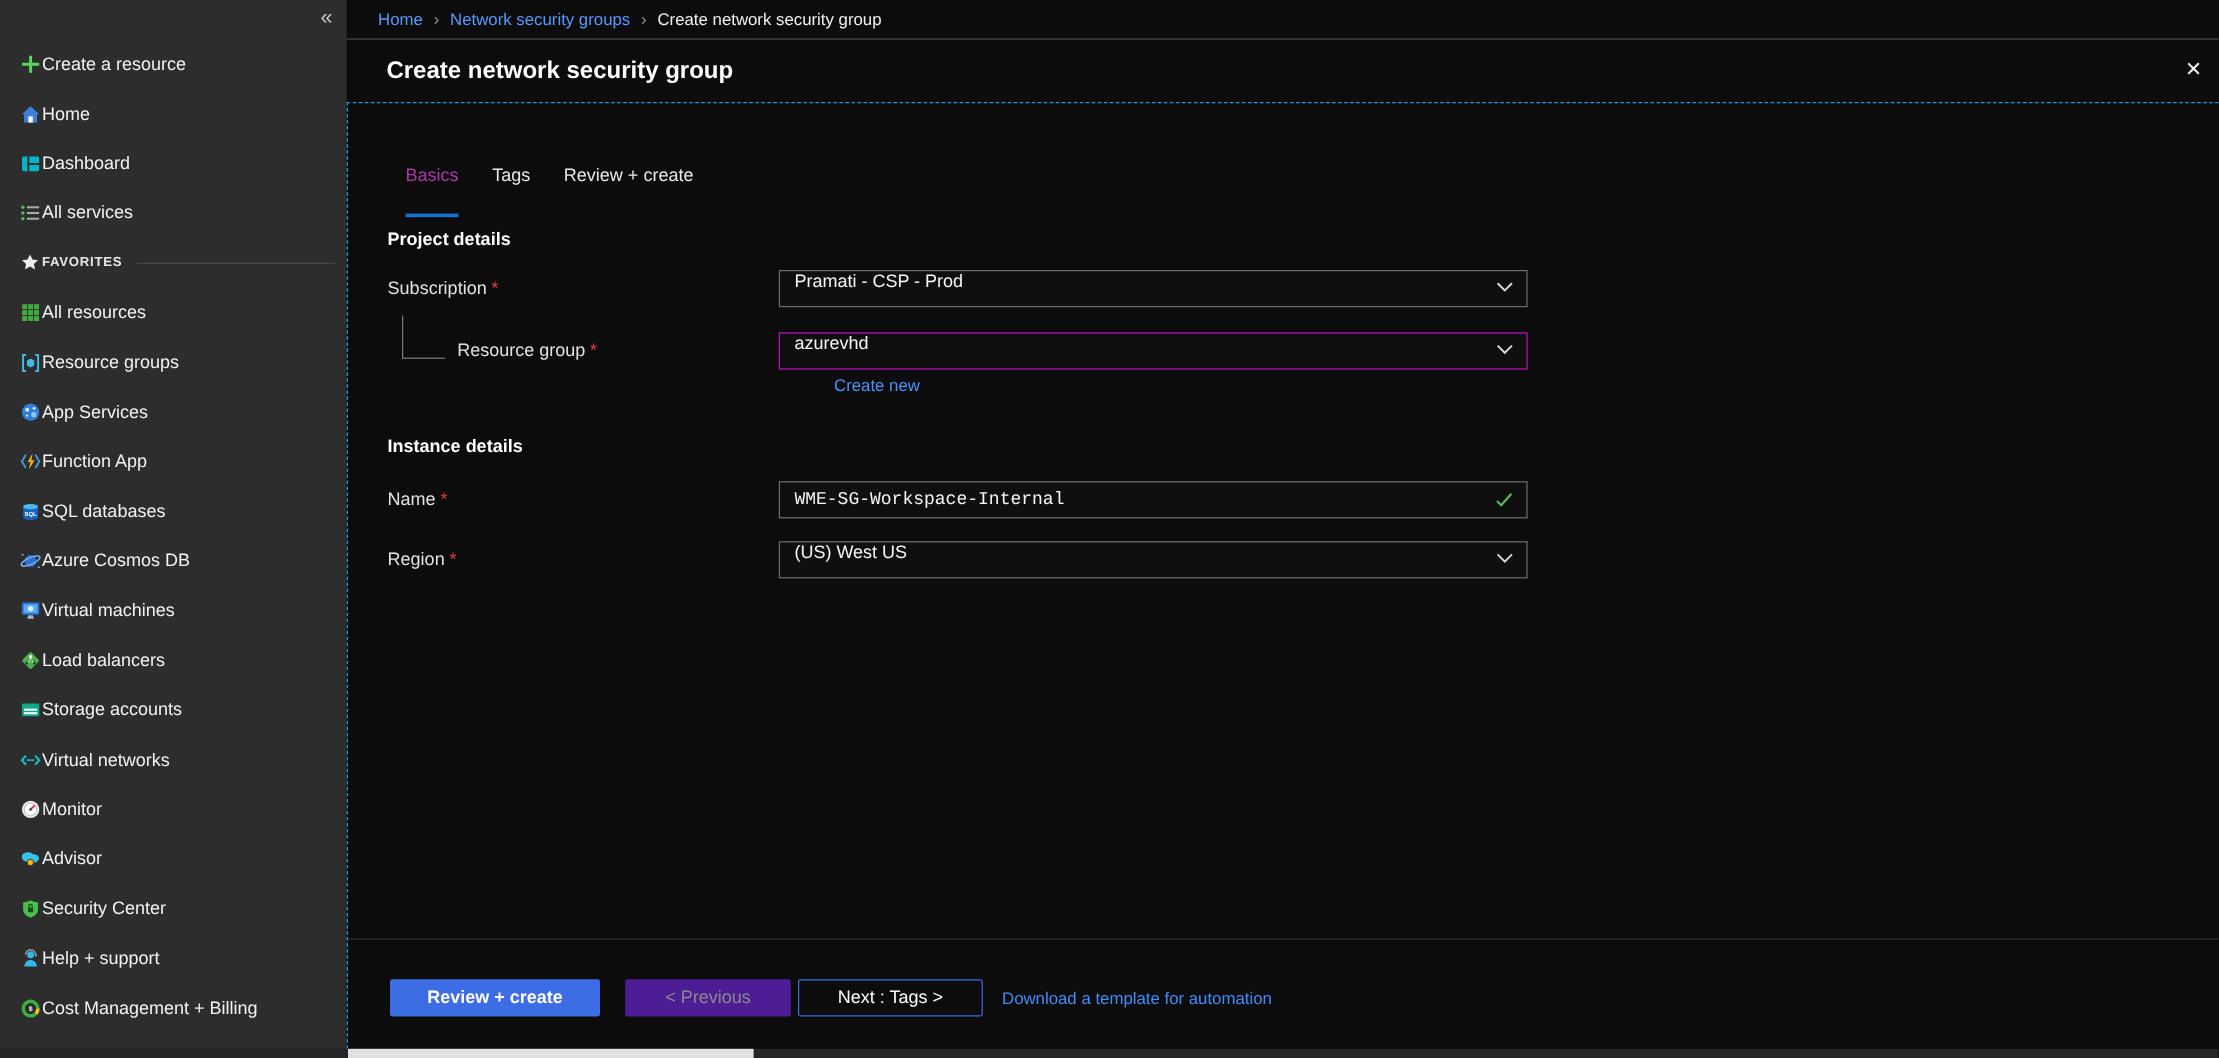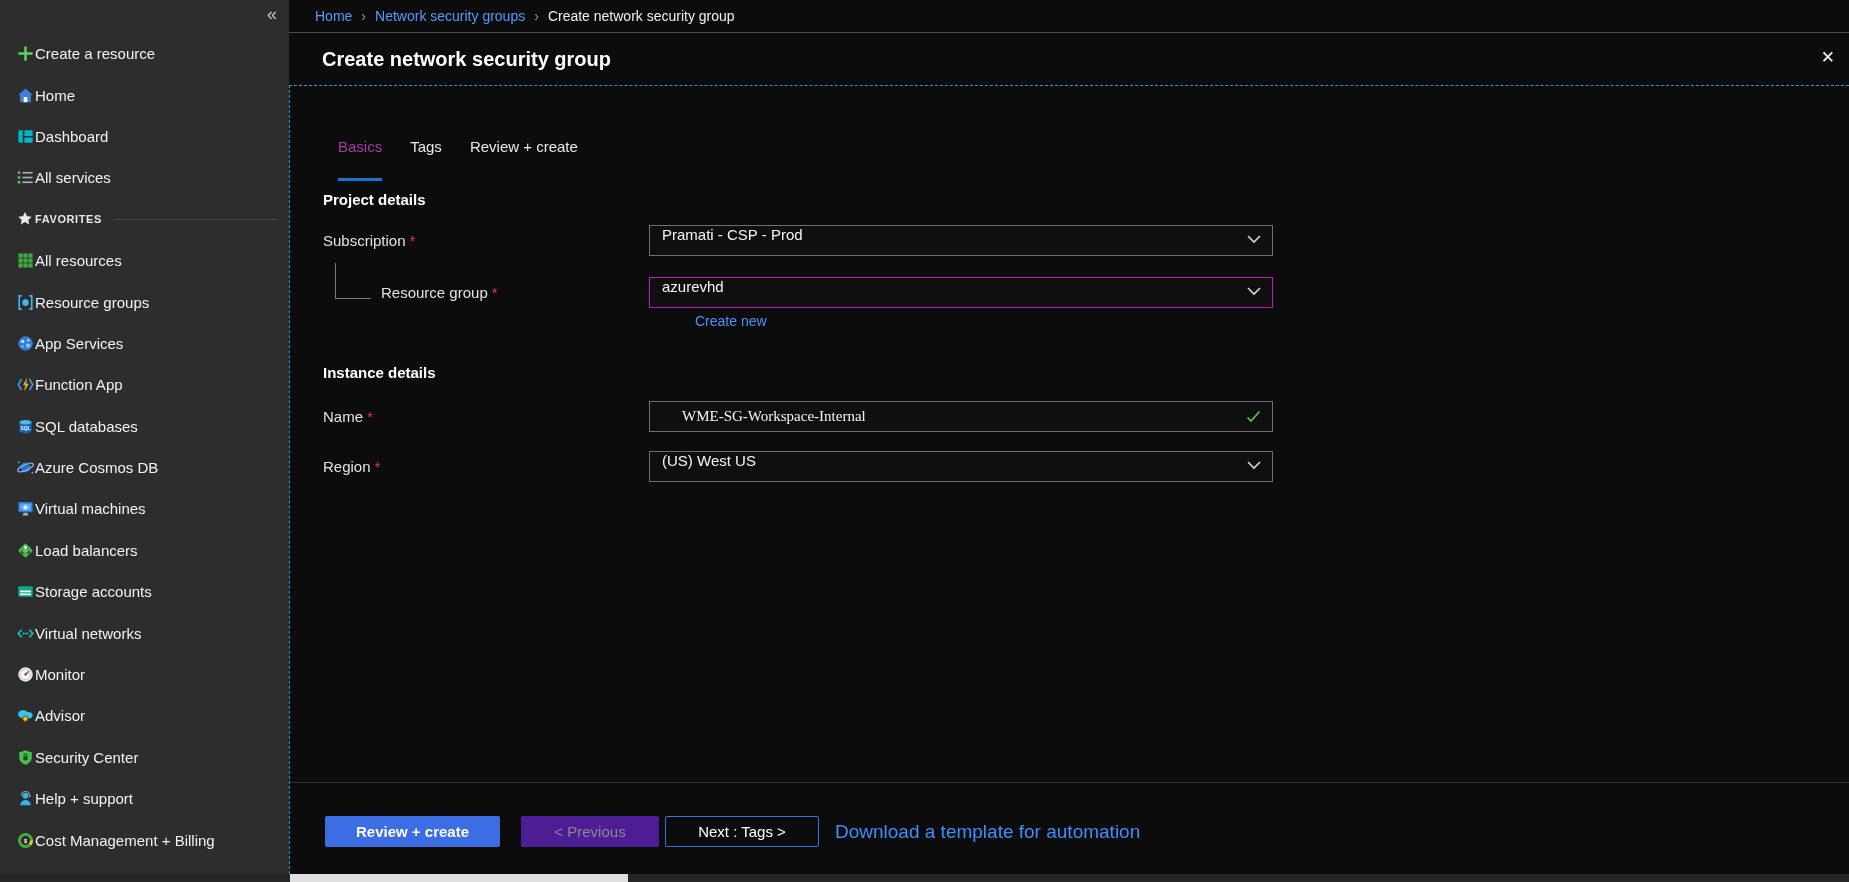--- a/index.html
+++ b/index.html
@@ -33,31 +33,31 @@
   .tab.active { color:#a83ba8; }
   .tab.active::after { content:""; position:absolute; left:0; right:0; bottom:-4px; height:3px; background:#1574cf; }
   .section-h { position:absolute; font-size:15px; font-weight:700; color:#fff; }
   .lbl { position:absolute; font-size:15px; color:#e2e2e2; }
   .req { color:#e23a3a; margin-left:4px; }
   .field { position:absolute; left:359px; width:624px; height:31px; background:#0f0f0f; border:1px solid #6e6e6e;
            display:flex; padding:0 34px 0 12px; font-size:15px; color:#f5f5f5; cursor:pointer; }
   .field .chev { position:absolute; right:11px; top:9px; }
   .field .check { position:absolute; right:11px; top:8px; }
   .field.focused { border-color:#c213c2; }
-  .field input { background:transparent; border:none; outline:none; color:#f5f5f5; font-size:15px; width:100%; font-family:Liberation Serif, serif;margin-left:20px; }
+  .field input { background:transparent; border:none; outline:none; color:#f5f5f5; font-size:15px; width:100%; font-family:Liberation Mono, monospace; }
   .tree { position:absolute; left:45px; top:177px; width:36px; height:36px; border-left:1px solid #7a7a7a; border-bottom:1px solid #7a7a7a; }
   .create-new { position:absolute; left:359px; top:227px; font-size:14px; color:#4a94ff; text-decoration:none; cursor:pointer;margin-left:46px; }
   
   .footer-rule { position:absolute; left:0; right:0; top:696px; border-top:1px solid #333; }
   .footer { position:absolute; left:35px; top:730px; display:flex; align-items:center; }
   .btn { height:31px; font-size:15px; font-family:inherit; border:none; border-radius:2px; cursor:pointer; }
   .btn-primary { width:175px; background:#3d6de5; color:#fff; font-weight:600; }
   .btn-prev { width:138px; background:#4c1d95; color:#8a8a8a; margin-left:21px; }
   .btn-next { width:154px; background:transparent; border:1px solid #3d6de5; color:#fff; margin-left:6px; }
-  .dl-link { margin-left:16px; font-size:19px; color:#3f8efc; text-decoration:none; cursor:pointer; }
+  .dl-link { margin-left:16px; font-size:14px; color:#3f8efc; text-decoration:none; cursor:pointer; }
   
   .hscroll { position:absolute; left:0; bottom:0; width:1849px; height:8px; background:#262626; }
   .hscroll .thumb { position:absolute; left:290px; top:0; width:338px; height:8px; background:#e0e0e0; cursor:pointer; }
 </style>
 </head>
 <body>
 
 <div class="app">
 
   <aside class="sidebar">

